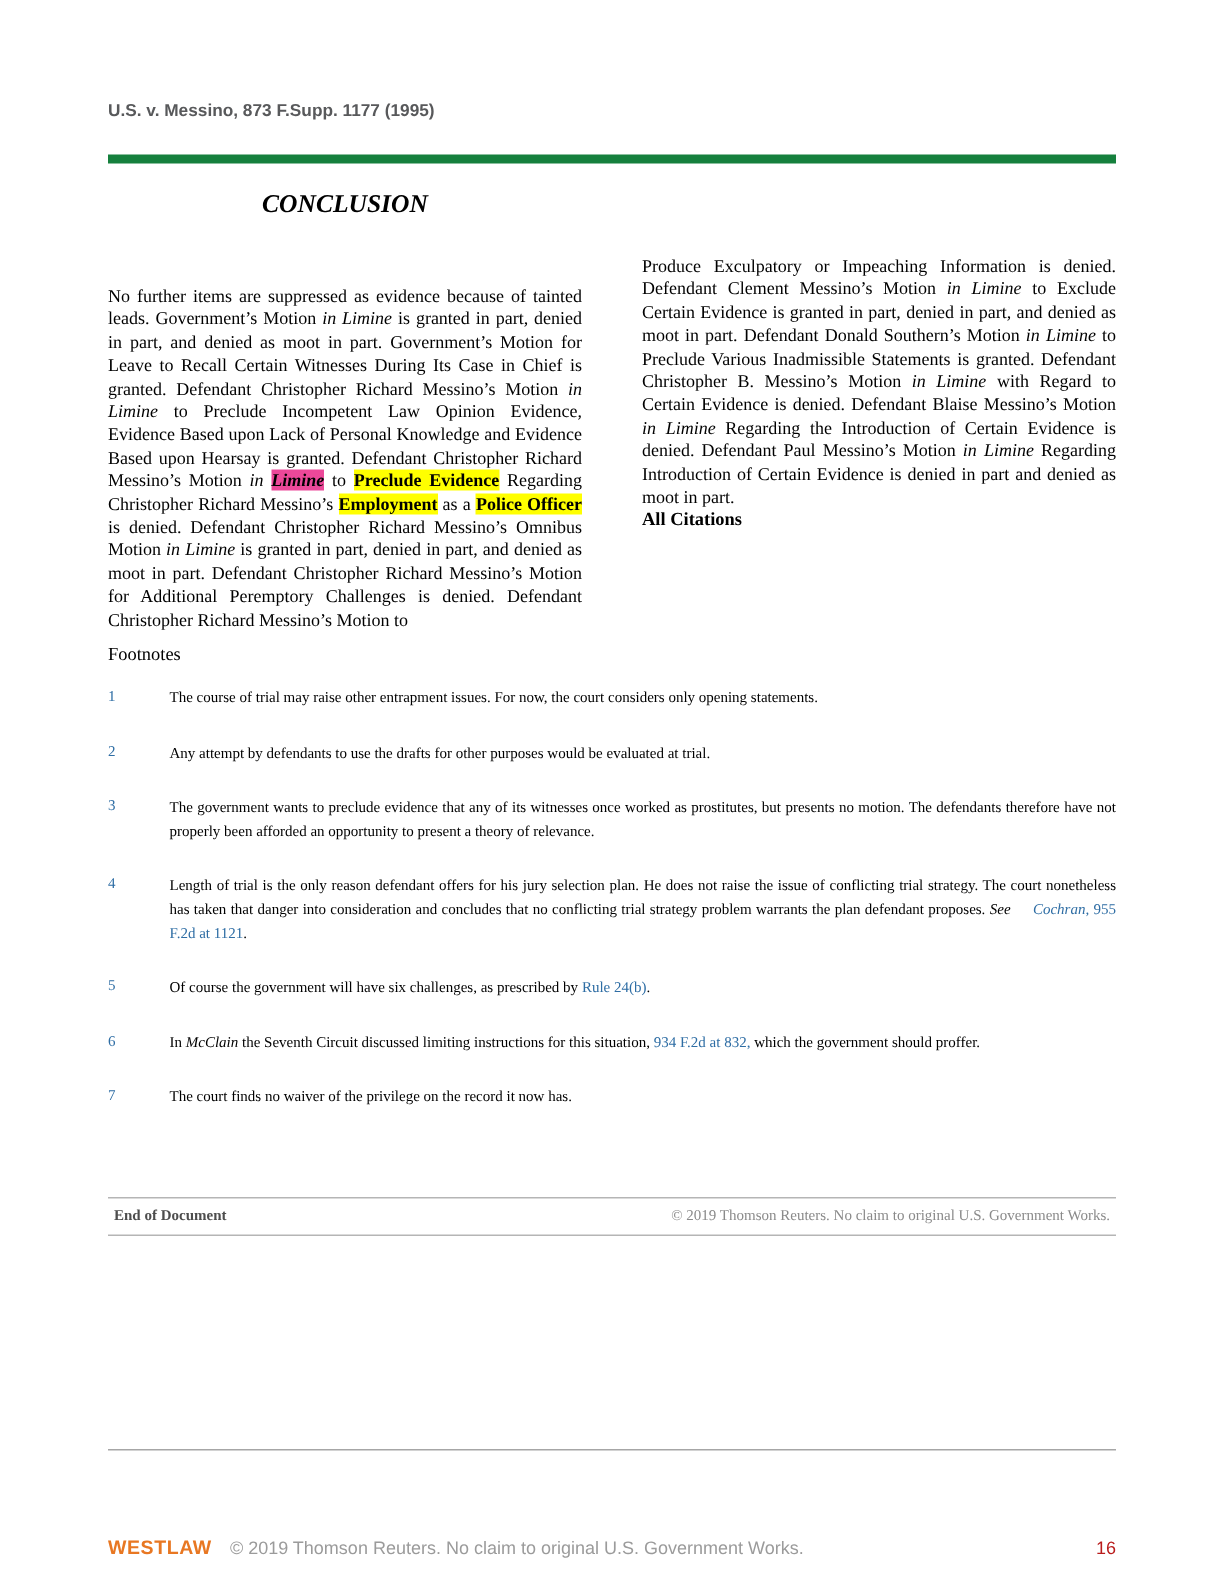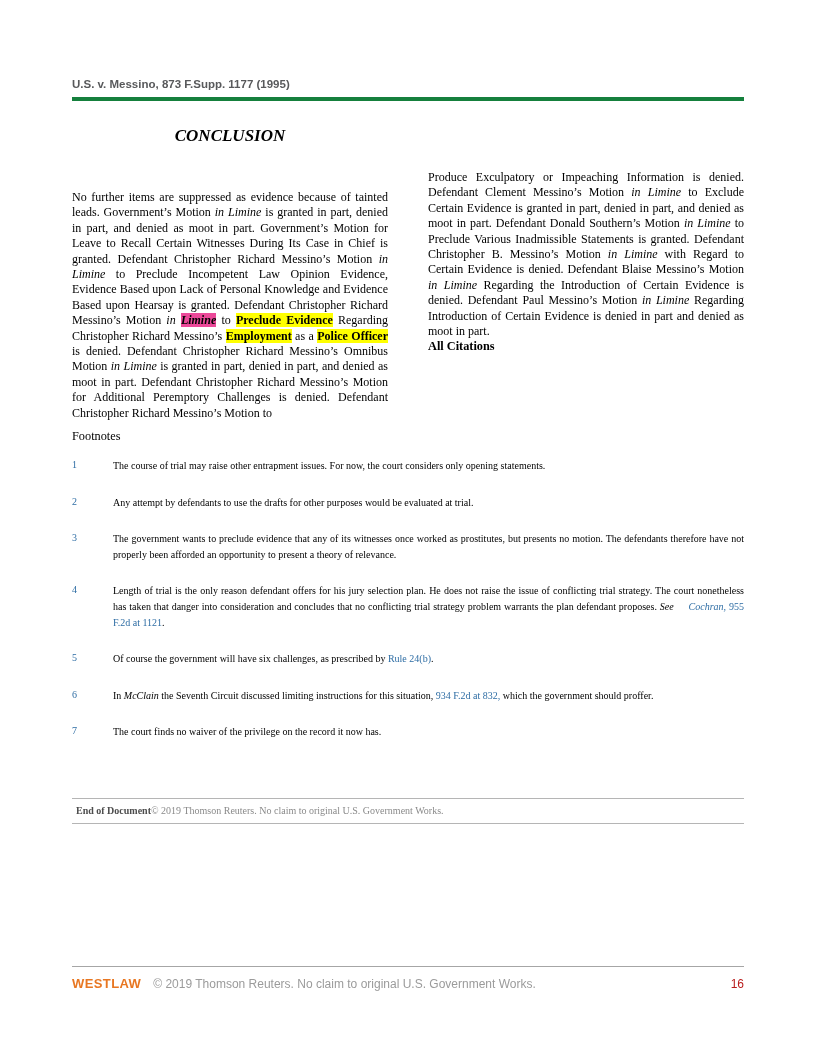--- a/index.html
+++ b/index.html
@@ -10,23 +10,23 @@
     width: 816px;
     height: 1056px;
     margin: 0 auto;
     background: #ffffff;
     overflow: hidden;
   }
 
   
   .doc-header {
     position: absolute;
-    top: 78px; left: 72px; width: 672px;
-    border-bottom: 4px solid #15803d;
-    padding-bottom: 7px;
+    top: 68px; left: 72px; width: 672px;
+    border-bottom: 6px solid #15803d;
+    padding-bottom: 23px;
   }
   .case-title {
     font-family: "Liberation Sans", sans-serif;
     font-weight: bold;
     font-size: 11.5px;
     color: #58595b;
   }
 
   
   .columns {
@@ -85,40 +85,42 @@
   }
 
   
   .end-bar {
     position: absolute;
     top: 798px; left: 72px; width: 672px;
     border-top: 1px solid #b5b5b5;
     border-bottom: 1px solid #b5b5b5;
     padding: 6px 4px 7px 4px;
     display: flex;
+    justify-content: space-between;
     align-items: baseline;
   }
   .end-label { font-size: 10px; font-weight: bold; color: #4d4d4d; }
   .end-copyright { font-size: 10px; color: #8a8a8a; }
 
   
   .page-footer {
     position: absolute;
     top: 966px; left: 72px; width: 672px;
     border-top: 1px solid #a6a6a6;
     padding-top: 9px;
     display: flex;
     align-items: baseline;
     font-family: "Liberation Sans", sans-serif;
   }
   .westlaw-logo {
     color: #e87722;
     font-weight: bold;
     font-size: 13px;
     letter-spacing: 0.4px;
+    margin-top: 48px;
   }
   .footer-copyright {
     color: #9b9b9b;
     font-size: 12px;
     margin-left: 12px;
     flex: 1;
   }
   .footer-page { color: #b91c1c; font-size: 12px; }
 </style>
 </head>

